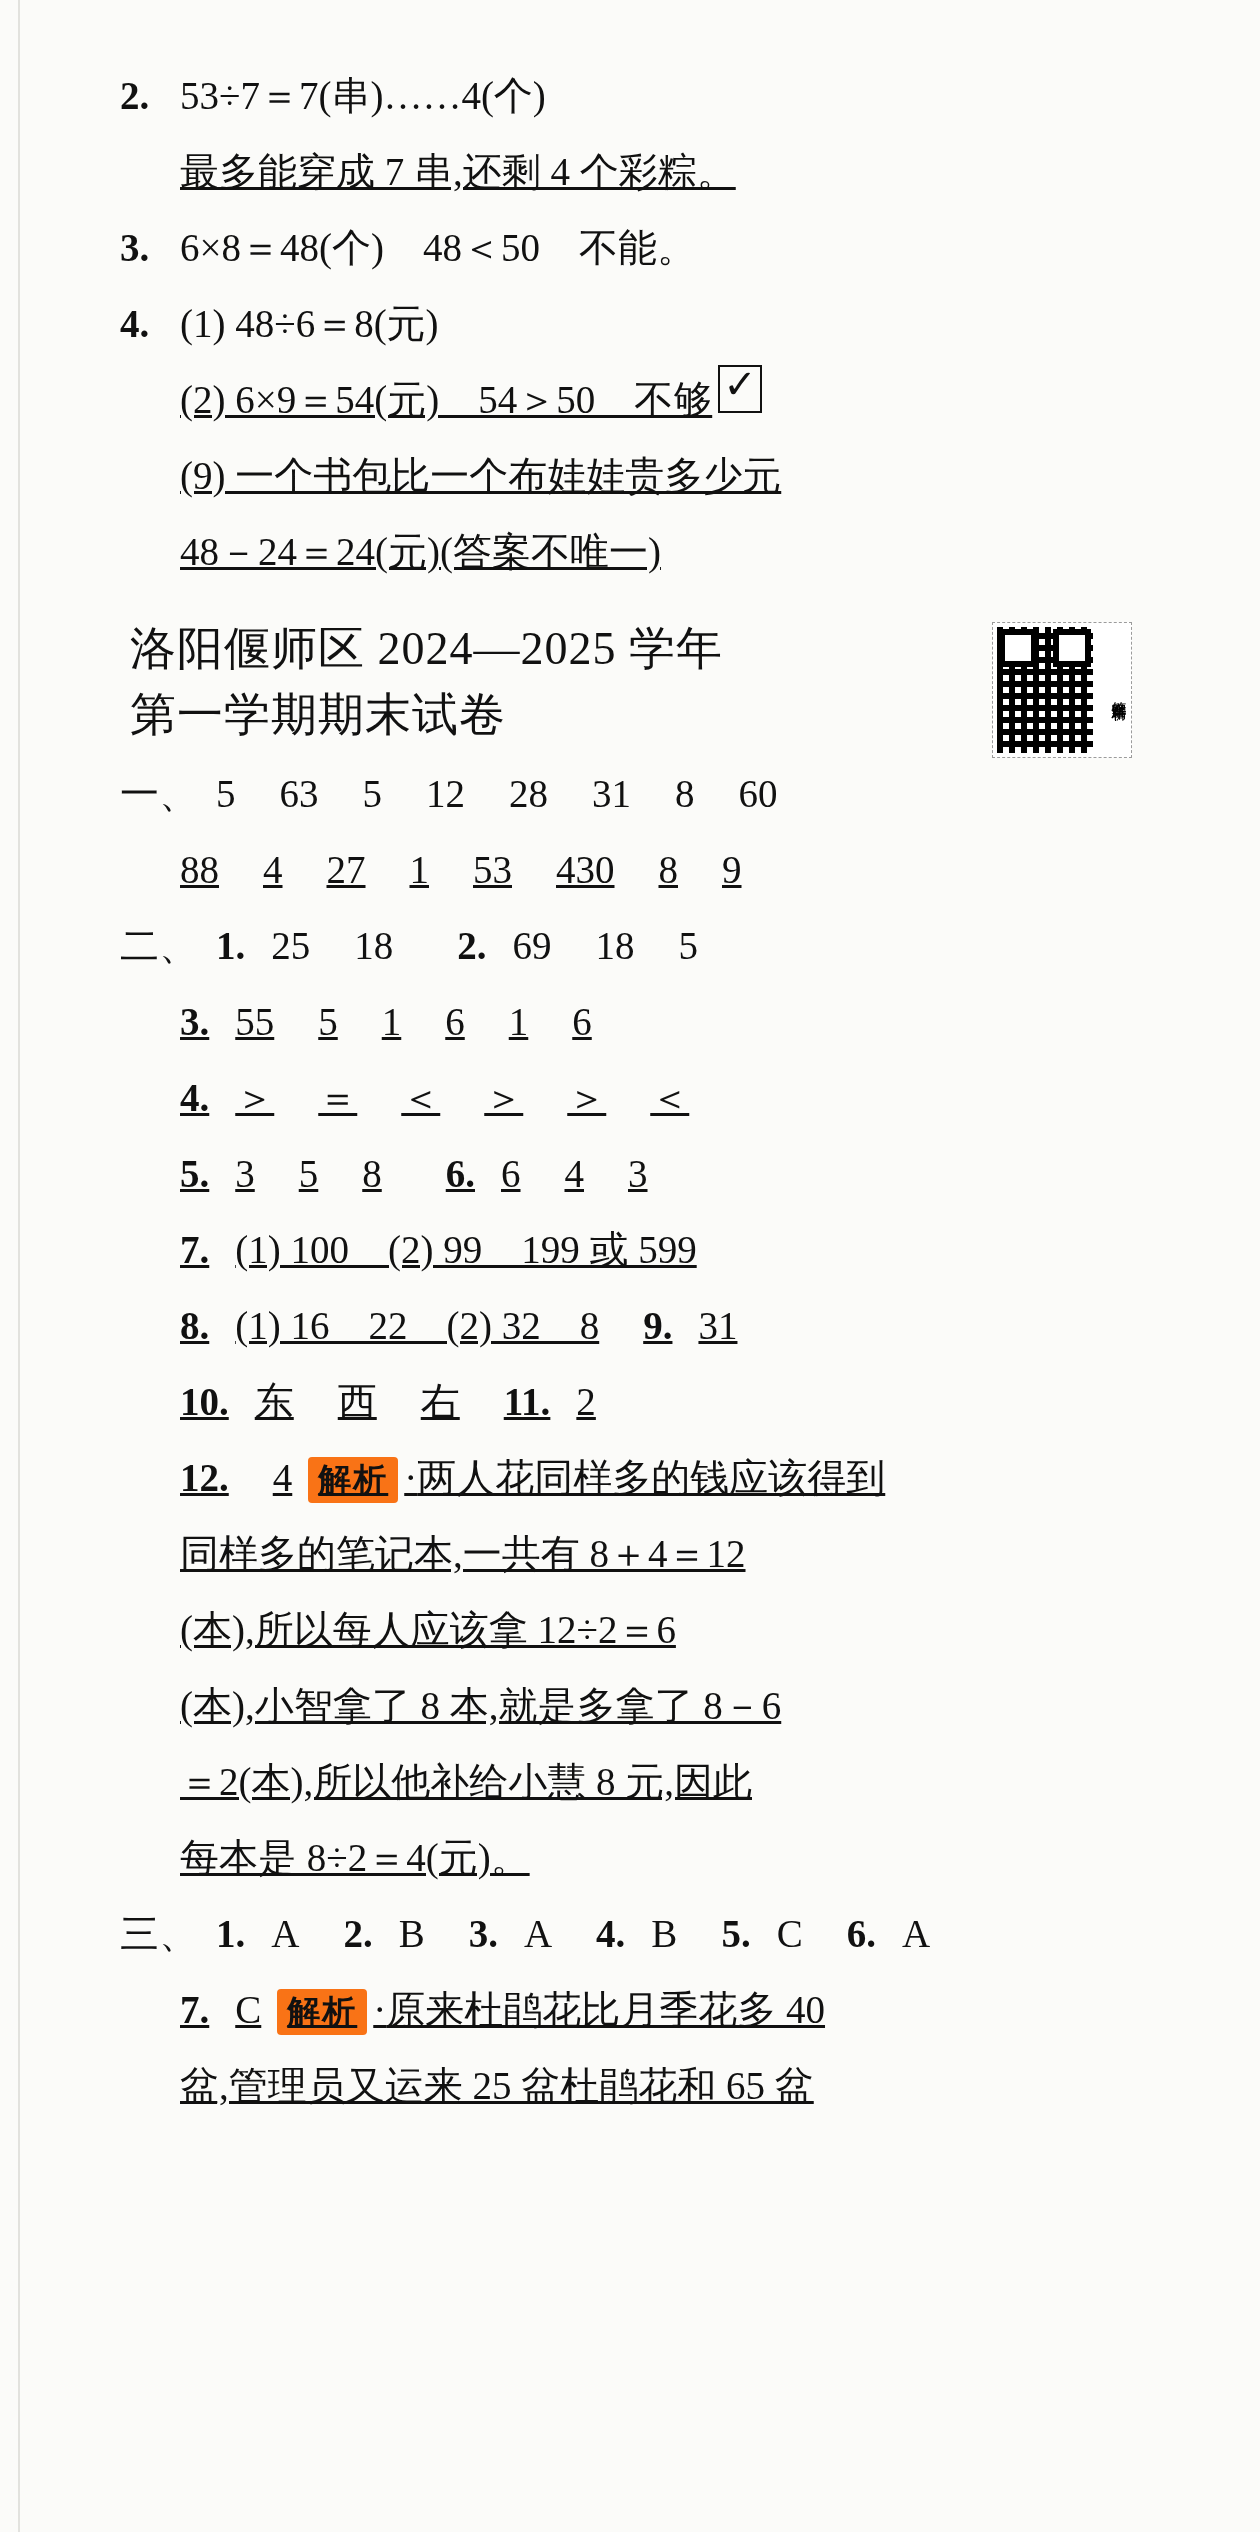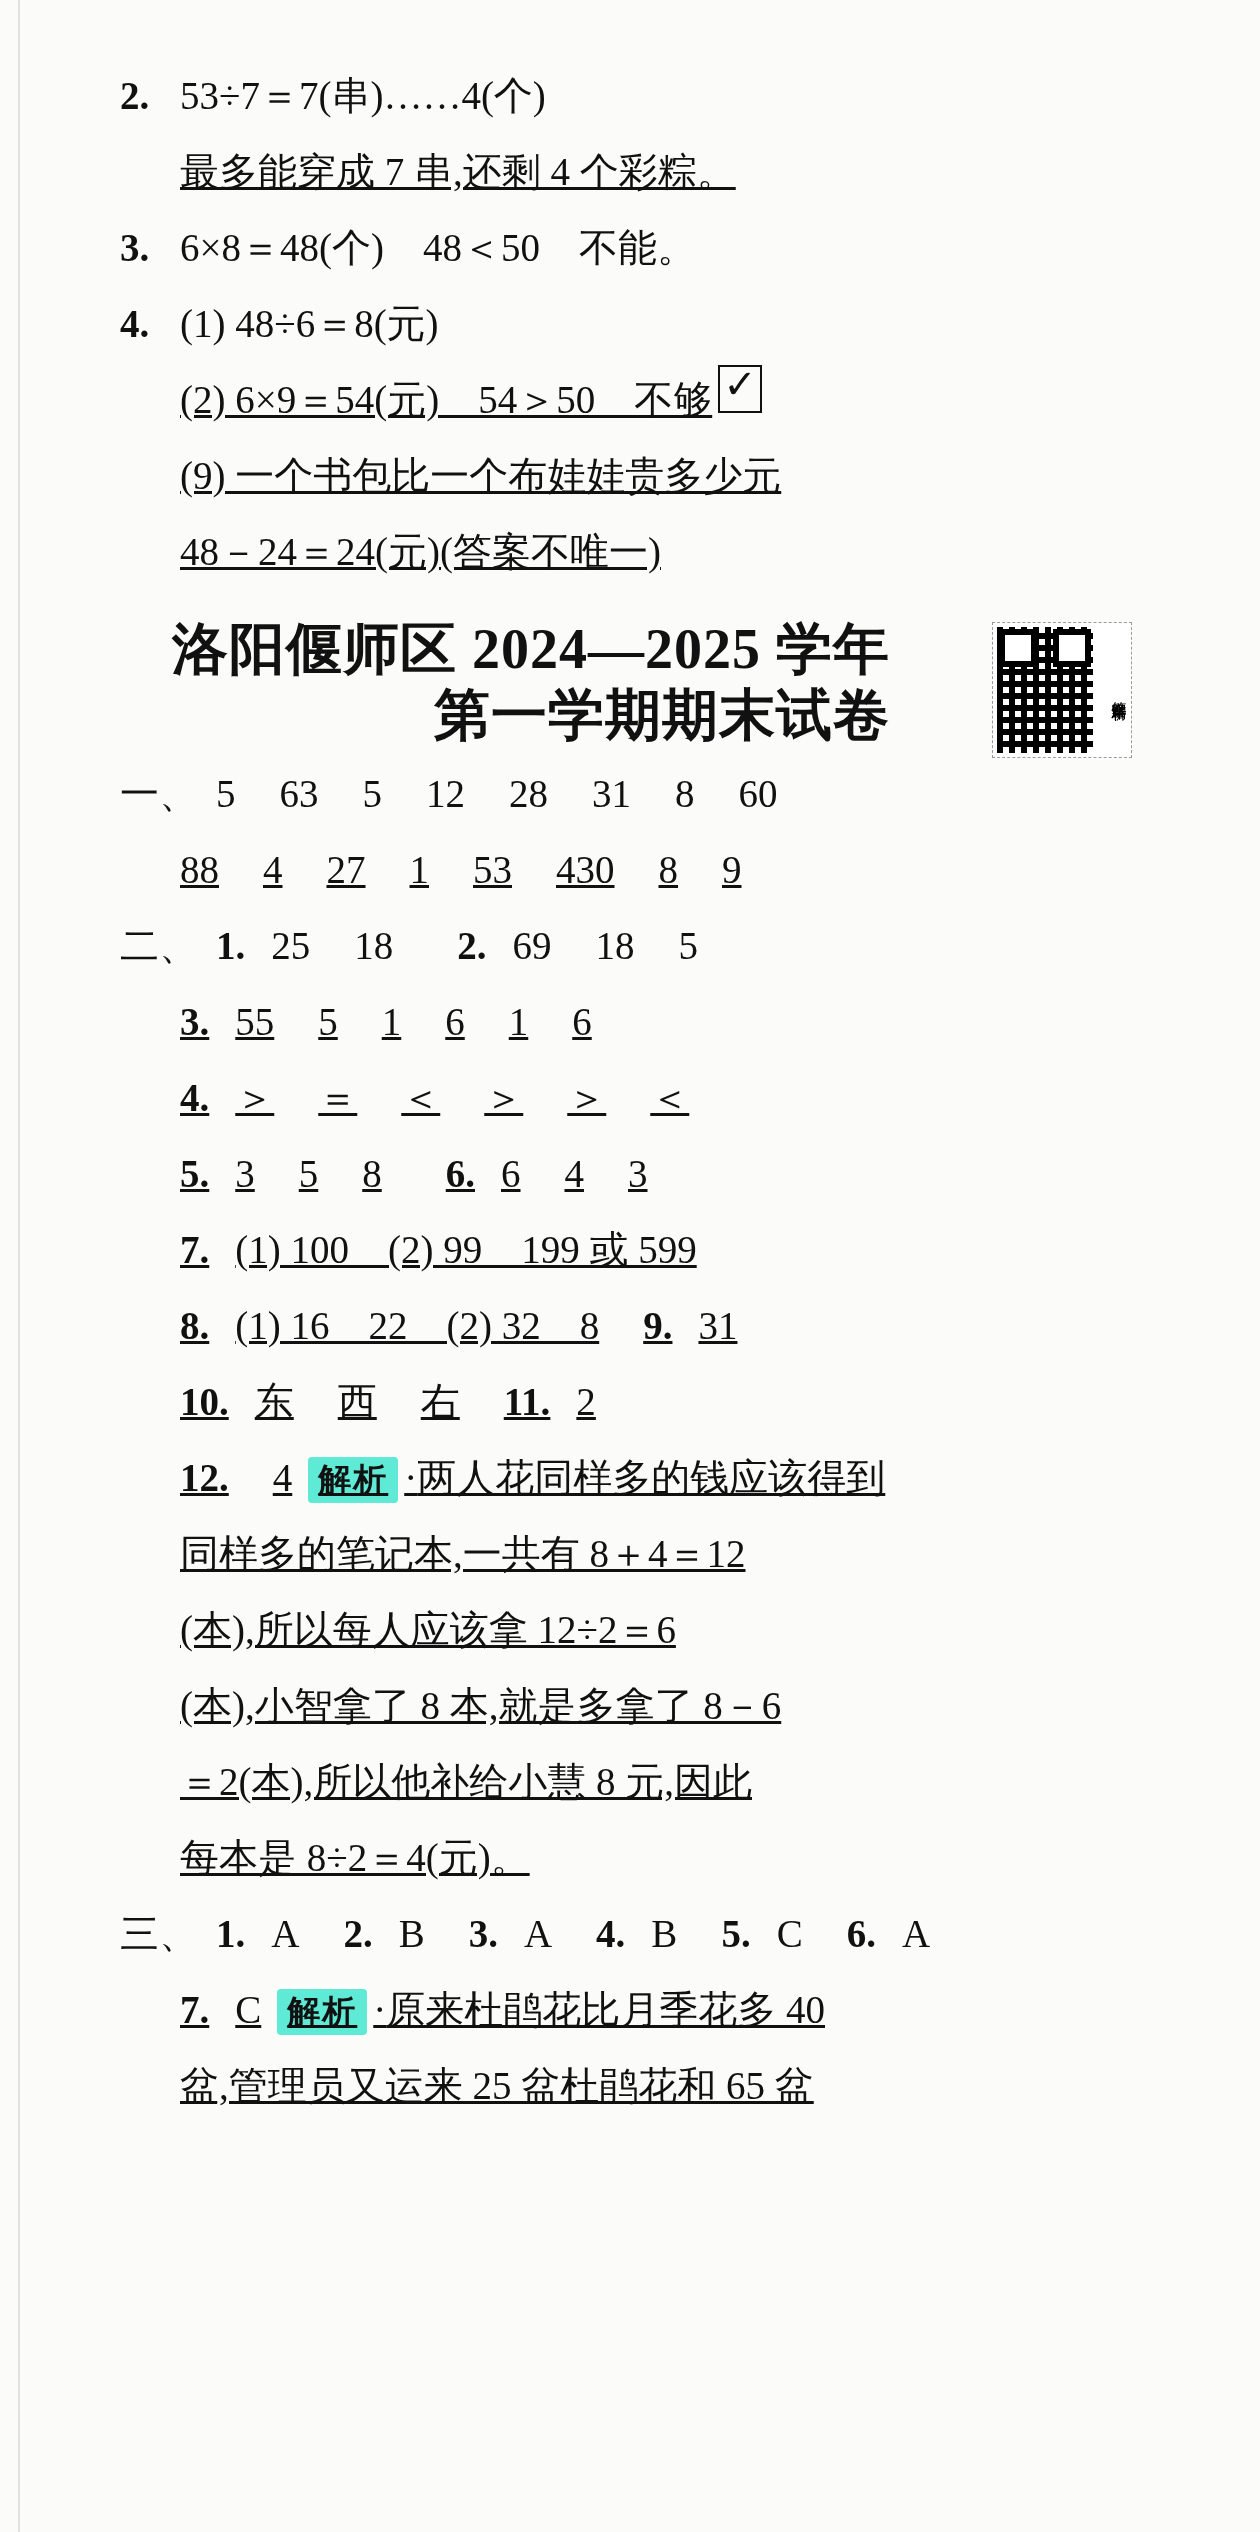--- a/index.html
+++ b/index.html
@@ -57,23 +57,23 @@
   }
   .indent-1 { padding-left: 60px; text-decoration: underline; }
 
   
   .title-wrap {
     position: relative;
     margin-top: 26px;
     height: 140px;
   }
   .title {
-    text-align: right;
-    font-weight: bold;
-    font-size: 56px;
+    text-align: left;
+    font-weight: normal;
+    font-size: 46px;
     line-height: 66px;
     letter-spacing: 1px;
     width: 760px;
     margin-left: 10px;
   }
   .qr {
     position: absolute;
     right: 8px;
     top: 6px;
     width: 140px;
@@ -132,21 +132,21 @@
     content: "✓";
     position: absolute;
     left: 3px; top: -10px;
     font-size: 40px;
     line-height: 54px;
     font-family: "DejaVu Sans", sans-serif;
   }
 
   .tag-jiexi {
     display: inline-block;
-    background: #5eead4;
+    background: #f97316;
     border-radius: 4px;
     font-weight: bold;
     font-size: 33px;
     line-height: 46px;
     padding: 0 10px;
     margin: 0 6px 0 16px;
     vertical-align: 2px;
     letter-spacing: 2px;
   }
   .dot-sep { letter-spacing: 0; }

